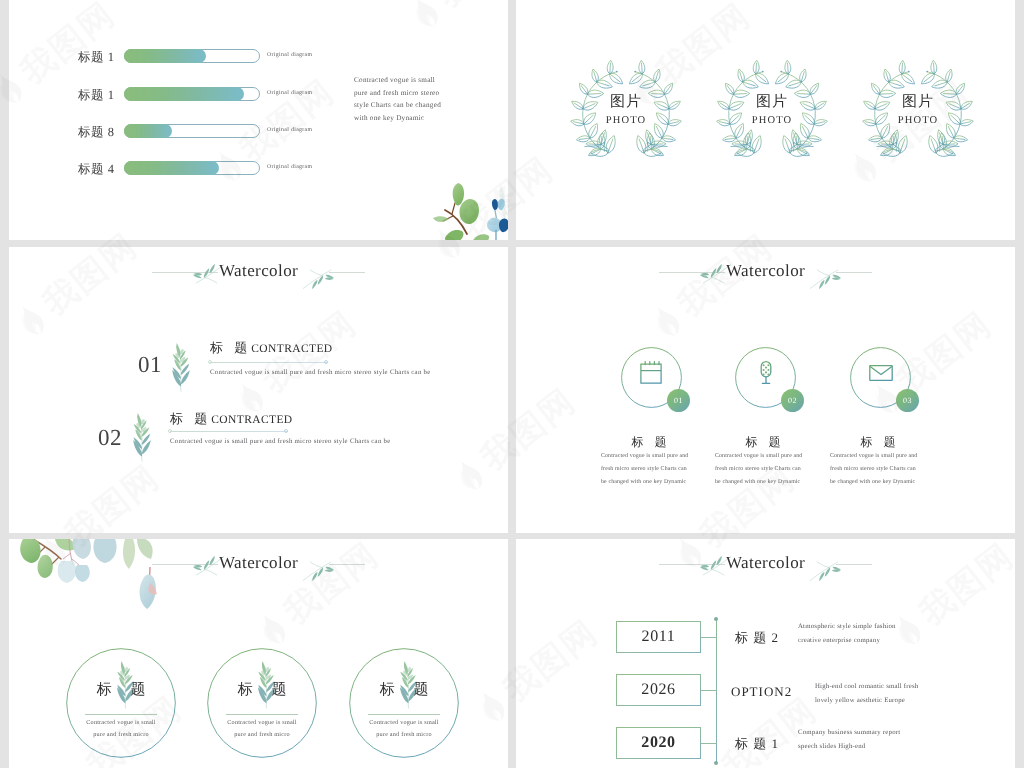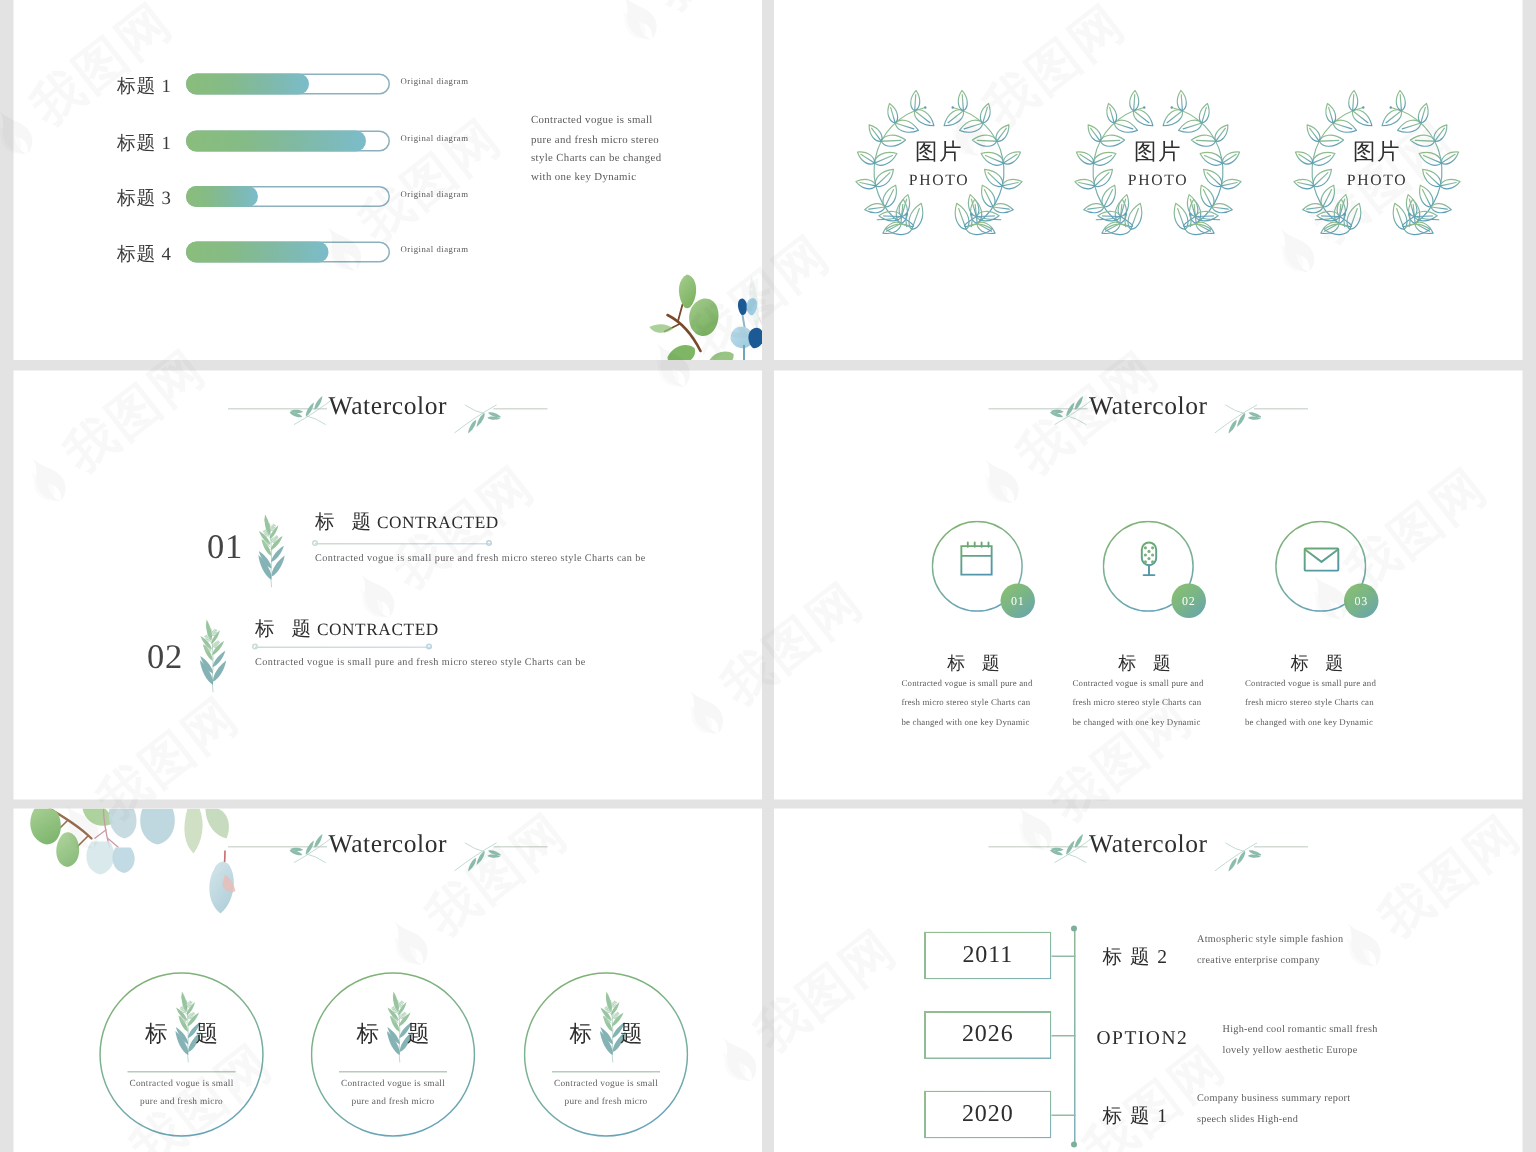--- a/index.html
+++ b/index.html
@@ -264,21 +264,21 @@
       <div class="pb-fill" style="left:-1px;top:-1px;width:82px;"></div>
     </div>
     <div class="pb-cap" style="left:258px;top:52px;">Original diagram</div>
 
     <div class="pb-label" style="left:69px;top:87px;">标题 1</div>
     <div class="pb-track" style="left:115px;top:87px;width:136px;">
       <div class="pb-fill" style="left:-1px;top:-1px;width:120px;"></div>
     </div>
     <div class="pb-cap" style="left:258px;top:90px;">Original diagram</div>
 
-    <div class="pb-label" style="left:69px;top:124px;">标题 3</div>
+    <div class="pb-label" style="left:69px;top:124px;">标题 8</div>
     <div class="pb-track" style="left:115px;top:124px;width:136px;">
       <div class="pb-fill" style="left:-1px;top:-1px;width:48px;"></div>
     </div>
     <div class="pb-cap" style="left:258px;top:127px;">Original diagram</div>
 
     <div class="pb-label" style="left:69px;top:161px;">标题 4</div>
     <div class="pb-track" style="left:115px;top:161px;width:136px;">
       <div class="pb-fill" style="left:-1px;top:-1px;width:95px;"></div>
     </div>
     <div class="pb-cap" style="left:258px;top:164px;">Original diagram</div>
@@ -532,21 +532,21 @@
     <div class="tl-cap" style="left:198px;top:78px;"></div>
     <div class="tl-cap" style="left:198px;top:222px;"></div>
     <div class="yr-box" style="left:100px;top:82px;">2011</div>
     <div class="tl-conn" style="left:185px;top:98px;width:16px;"></div>
     <div class="s6-t" style="left:219px;top:90px;">标 题 2</div>
     <div class="s6-p" style="left:282px;top:81px;">Atmospheric style simple fashion creative enterprise company</div>
     <div class="yr-box" style="left:100px;top:135px;">2026</div>
     <div class="tl-conn" style="left:185px;top:151px;width:16px;"></div>
     <div class="s6-t" style="left:215px;top:145px;">OPTION2</div>
     <div class="s6-p" style="left:299px;top:141px;">High-end cool romantic small fresh lovely yellow aesthetic Europe</div>
-    <div class="yr-box" style="left:100px;top:188px;">2020</div>
+    <div class="yr-box" style="left:100px;top:188px;font-weight:bold;">2020</div>
     <div class="tl-conn" style="left:185px;top:204px;width:16px;"></div>
     <div class="s6-t" style="left:219px;top:196px;">标 题 1</div>
     <div class="s6-p" style="left:282px;top:187px;">Company business summary report speech slides High-end</div>
   </div>
 <div class="wm">
   <div class="wm-inner">
         <div class="wm-u" style="left: 500px; top: 0px;">
           <svg class="wm-f" viewBox="0 0 24 30">
             <path d="M13.5 0C13.5 6 8 8.5 6.2 13.5 4.4 18.5 7 24.6 11 27.2 8.6 22.4 9.8 18.6 12 15.4c.6 2.6 2.4 3.6 2.2 6.3-.2 2.6-1.6 4.2-2.8 5.5 4.4-.6 8-4.6 8.2-9.4.3-6.2-4.6-9.4-6.1-17.8z" fill="#000"></path>
             <path d="M8.2 5.4C8.2 9 5 11.2 4.2 14.4c-.9 3.6.6 7.8 3.2 9.6-1.4-3.4-.7-5.9.8-8 .3 1.7 1.4 2.4 1.3 4.2-.1 1.8-1 2.9-1.8 3.8 3-.4 5.2-3.2 5.3-6.5.2-4.2-3.4-6.5-4.8-12.1z" fill="#000" opacity=".6"></path>

